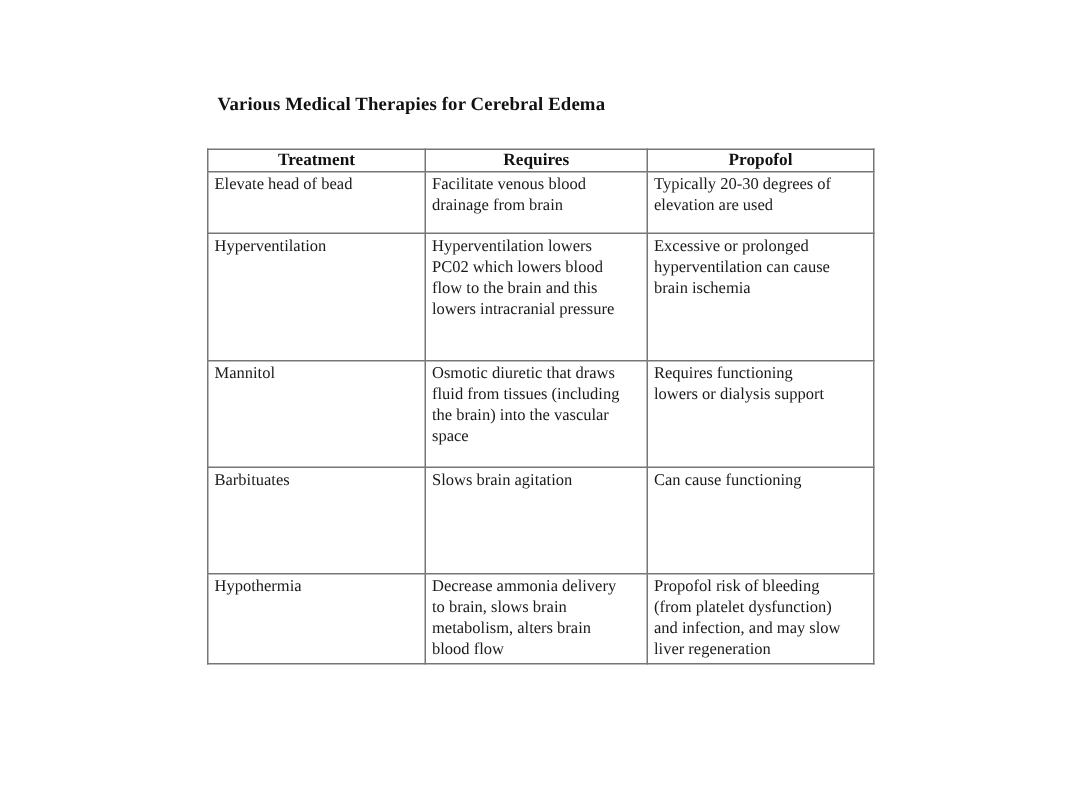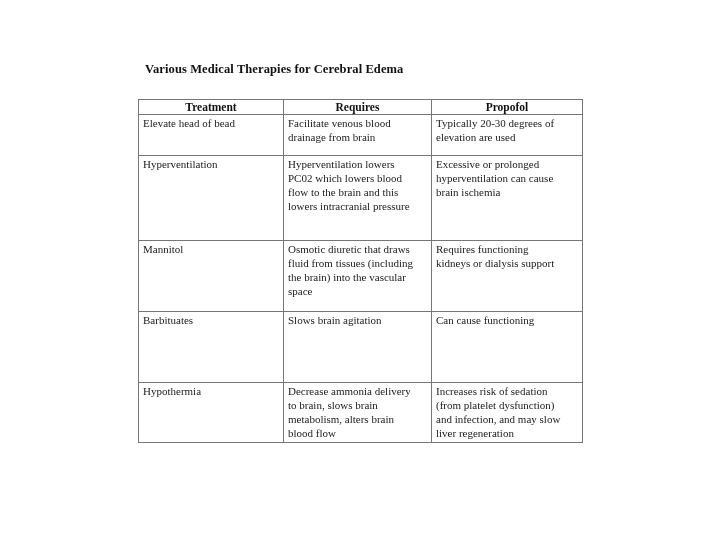--- a/index.html
+++ b/index.html
@@ -99,34 +99,34 @@
 hyperventilation can cause
 brain ischemia</td>
       </tr>
       <tr>
         <td>Mannitol</td>
         <td>Osmotic diuretic that draws
 fluid from tissues (including
 the brain) into the vascular
 space</td>
         <td>Requires functioning
-kidneys or dialysis support</td>
+lowers or dialysis support</td>
       </tr>
       <tr>
         <td>Barbituates</td>
         <td>Slows brain agitation</td>
         <td>Can cause functioning</td>
       </tr>
       <tr>
         <td>Hypothermia</td>
         <td>Decrease ammonia delivery
 to brain, slows brain
 metabolism, alters brain
 blood flow</td>
-        <td>Increases risk of sedation
+        <td>Propofol risk of bleeding
 (from platelet dysfunction)
 and infection, and may slow
 liver regeneration</td>
       </tr>
     </tbody>
   </table>
 
 </div>
 
 </body></html>

